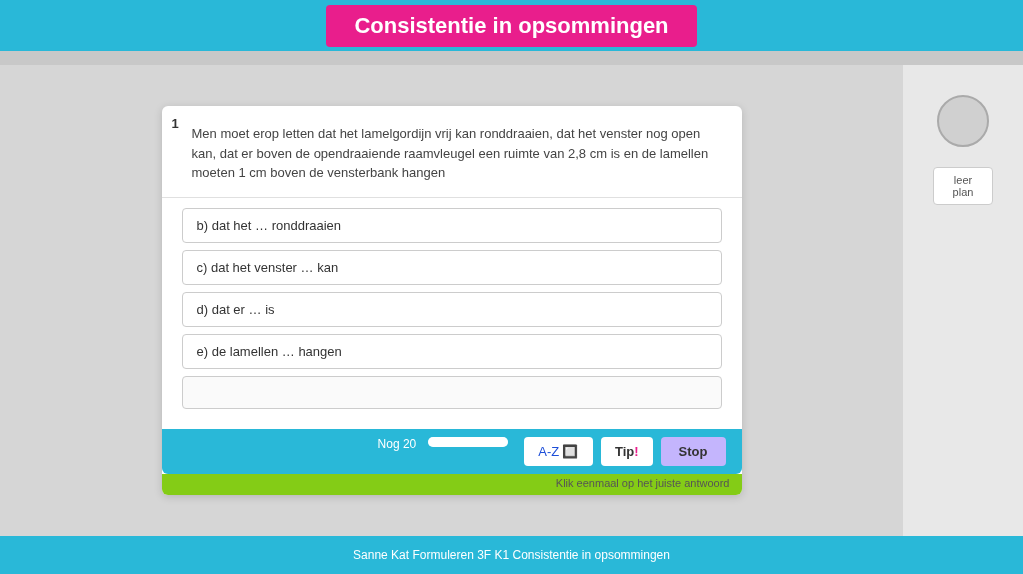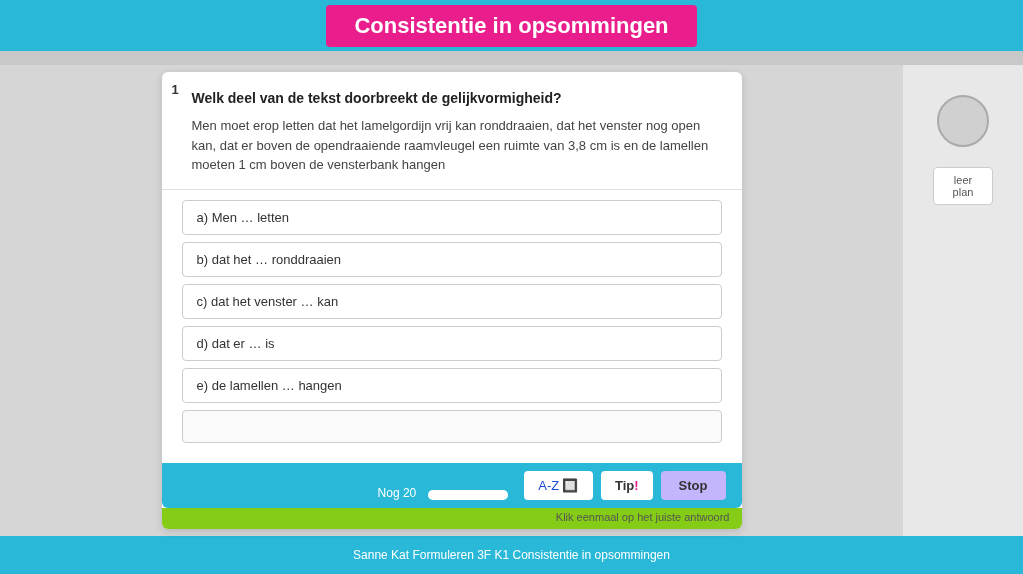--- a/index.html
+++ b/index.html
@@ -175,21 +175,21 @@
       color: #555;
       background: #fafafa;
       outline: none;
     }
 
     
     .action-bar {
       background: #29b8d8;
       padding: 8px 16px 8px 16px;
       display: flex;
-      align-items: flex-end;
+      align-items: flex-start;
       justify-content: flex-end;
       gap: 8px;
       border-radius: 0 0 6px 6px;
     }
 
     .nog-label {
       color: white;
       font-size: 12px;
       margin-right: 4px;
     }
@@ -287,26 +287,24 @@
   <div class="avatar-circle"></div>
   <div class="leerplan-btn" style="white-space:pre-line;">leer
 plan</div>
 </div>
 
 <div class="main-area">
   <div class="question-card">
 
     <div class="question-body">
       <span class="question-number">1</span>
-      <div class="question-main-text">Welk deel van de tekst doorbreekt de gelijkvormigheid?</div>
-      <div class="question-passage">Men moet erop letten dat het lamelgordijn vrij kan ronddraaien, dat het venster nog open kan, dat er boven de opendraaiende raamvleugel een ruimte van 3,8 cm is en de lamellen moeten 1 cm boven de vensterbank hangen</div>
+      <div class="question-passage">Men moet erop letten dat het lamelgordijn vrij kan ronddraaien, dat het venster nog open kan, dat er boven de opendraaiende raamvleugel een ruimte van 2,8 cm is en de lamellen moeten 1 cm boven de vensterbank hangen</div>
     </div>
 
     <div class="answers-section">
-      <div class="answer-option">a) Men … letten</div>
       <div class="answer-option">b) dat het … ronddraaien</div>
       <div class="answer-option">c) dat het venster … kan</div>
       <div class="answer-option">d) dat er … is</div>
       <div class="answer-option">e) de lamellen … hangen</div>
 
       <div class="answer-input-row">
         <input class="answer-input" type="text" placeholder="" style="">
       </div>
     </div>
 

